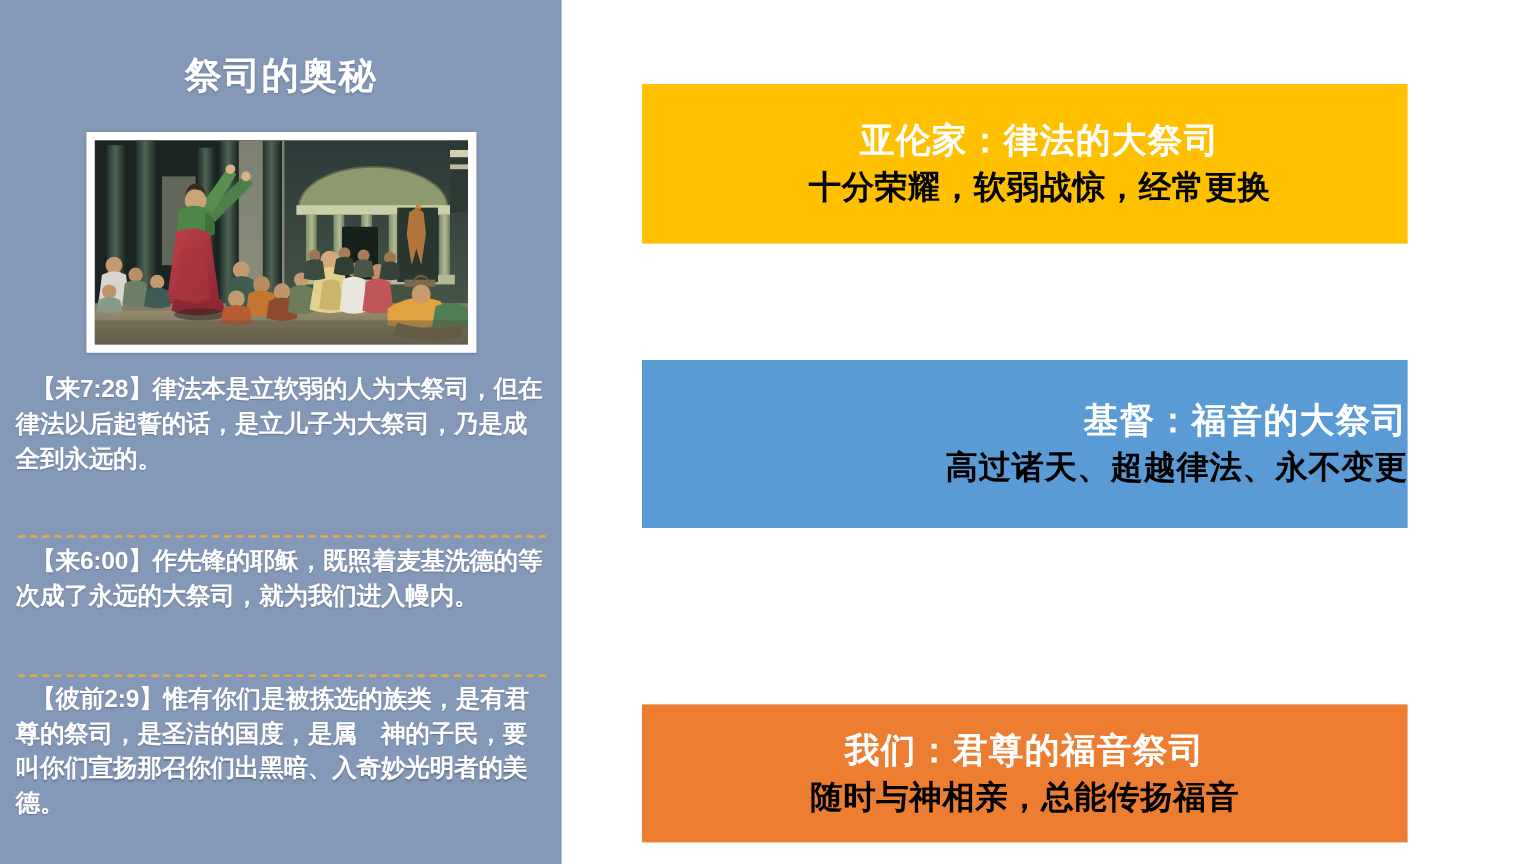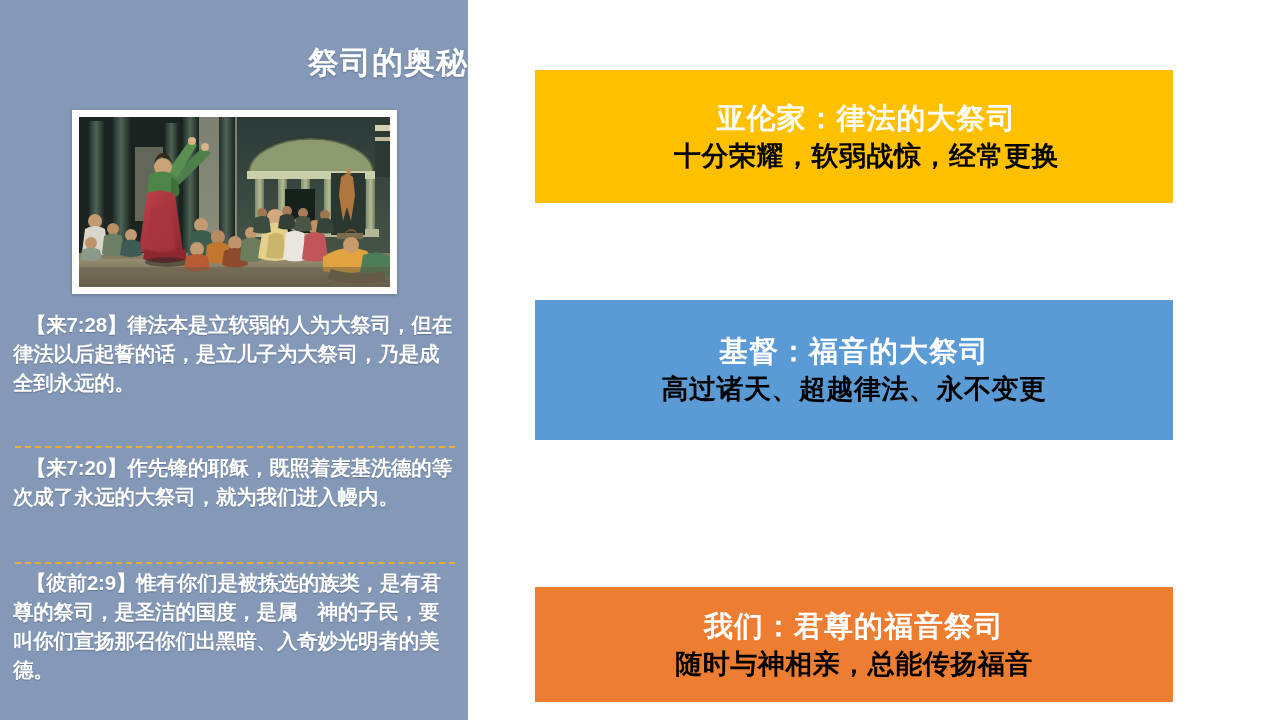--- a/index.html
+++ b/index.html
@@ -32,21 +32,21 @@
     height: 720px;
     background: #8499b8;
     box-sizing: border-box;
   }
 
   #sidebar-title {
     position: absolute;
     left: 0;
     top: 44px;
     width: 468px;
-    text-align: right;
+    text-align: center;
     color: #ffffff;
     font-size: 31px;
     font-weight: bold;
     letter-spacing: 1px;
     line-height: 1.2;
     text-shadow: 0 1px 2px rgba(60, 70, 95, 0.45);
   }
 
   
   #painting-frame {
@@ -132,20 +132,21 @@
   #callout-aaron {
     top: 70px;
     height: 133px;
     background: #ffc000;
     padding-left: 25px;
   }
   #callout-christ {
     top: 300px;
     height: 140px;
     background: #5b9bd5;
+    align-items: flex-end;
   }
   #callout-us {
     top: 555px;
     height: 115px;
     background: #ed7d31;
     margin-top: 32px;
   }
 </style>
 </head>
 <body>
@@ -297,21 +298,21 @@
 
     <div id="verse-1" class="verse-area">
       <div class="verse">【来7:28】律法本是立软弱的人为大祭司，但在律法以后起誓的话，是立儿子为大祭司，乃是成全到永远的。</div>
     </div>
 
     <div id="verse-sep-1">
       <div class="verse-sep"></div>
     </div>
 
     <div id="verse-2" class="verse-area">
-      <div class="verse">【来7:20】作先锋的耶稣，既照着麦基洗德的等次成了永远的大祭司，就为我们进入幔内。</div>
+      <div class="verse">【来6:00】作先锋的耶稣，既照着麦基洗德的等次成了永远的大祭司，就为我们进入幔内。</div>
     </div>
 
     <div id="verse-sep-2">
       <div class="verse-sep"></div>
     </div>
 
     <div id="verse-3" class="verse-area">
       <div class="verse">【彼前2:9】惟有你们是被拣选的族类，是有君尊的祭司，是圣洁的国度，是属　神的子民，要叫你们宣扬那召你们出黑暗、入奇妙光明者的美德。</div>
     </div>
 

